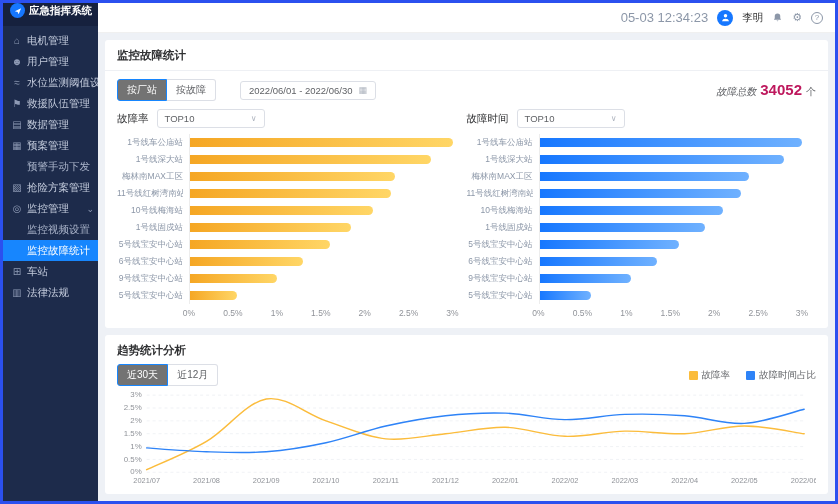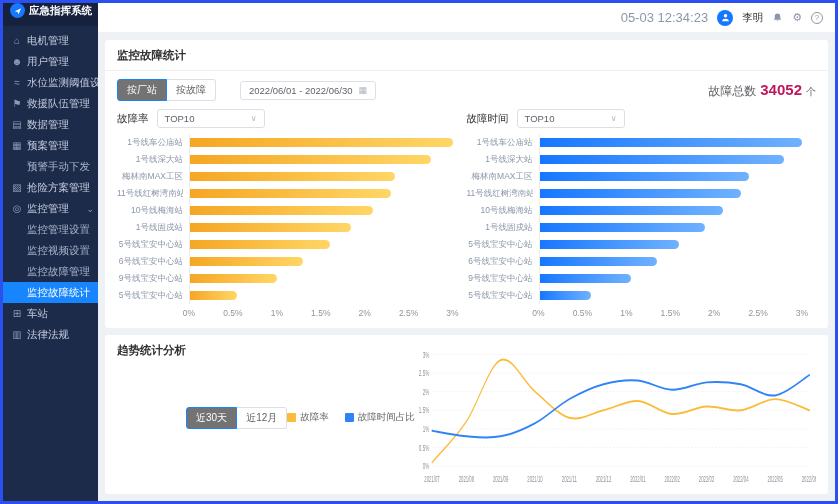--- a/index.html
+++ b/index.html
@@ -41,21 +41,21 @@
   .toggle-btn { font-size:10px; padding:3px 9px; border:1px solid #dcdfe6; background:#fff; color:#606266; cursor:pointer; }
   .toggle-btn:first-child { border-radius:3px 0 0 3px; }
   .toggle-btn:last-child { border-radius:0 3px 3px 0; border-left:none; }
   .toggle-btn.active { background:#737373; border-color:#1786fe; color:#fff; }
   .quick { display:flex; gap:16px; margin-left:28px; }
   .quick span { font-size:10px; color:#909399; cursor:pointer; }
   .quick span.active { color:#1786fe; }
   .date-box { margin-left:24px; display:flex; align-items:center; gap:6px; border:1px solid #dcdfe6; border-radius:3px; padding:3px 8px; font-size:9.5px; color:#606266; cursor:text; }
   .date-box .cal { color:#b0b6c0; font-size:9px; }
   .total-wrap { margin-left:auto; display:flex; align-items:baseline; gap:4px; }
-  .total-label { font-size:12px; color:#606266; }
+  .total-label { font-size:10px; color:#606266;font-style:italic; }
   .total-value { font-size:15px; font-weight:bold; color:#be185d; }
   .total-unit { font-size:10px; color:#606266; }
 
   
   .charts-row { display:flex; margin-top:8px; }
   .chart-col { flex:1; min-width:0; padding-right:14px; }
   .chart-head { display:flex; align-items:center; gap:8px; margin-bottom:6px; }
   .chart-head-label { font-size:10.5px; color:#303133; }
   .select-box { width:108px; border:1px solid #dcdfe6; border-radius:3px; padding:3px 7px; font-size:9.5px; color:#606266; display:flex; justify-content:space-between; align-items:center; cursor:pointer; }
   .select-box .caret { color:#b0b6c0; font-size:8px; }
@@ -64,21 +64,21 @@
   .bar-row { display:flex; align-items:center; height:17px; }
   .bar-label { width:66px; margin-right:6px; font-size:8.5px; color:#8c97a8; text-align:right; white-space:nowrap; overflow:hidden; flex-shrink:0; }
   .bar-track { flex:1; position:relative; height:9px; }
   .bar-fill { height:9px; border-radius:2px 9px 9px 2px; }
   .bar-axis { display:flex; margin-top:4px; }
   .bar-axis .spacer { width:72px; flex-shrink:0; }
   .axis-track { flex:1; position:relative; height:12px; }
   .axis-tick { position:absolute; transform:translateX(-50%); font-size:8.5px; color:#909399; white-space:nowrap; }
 
   
-  .trend-card { flex:1; display:flex; flex-direction:row; min-height:0; }
+  .trend-card { flex:1; display:flex; flex-direction:column; min-height:0; }
   .trend-toolbar { display:flex; align-items:center; margin-top:6px; }
   .legend { margin-left:auto; display:flex; gap:16px; align-items:center; }
   .legend-item { display:flex; align-items:center; gap:4px; font-size:9.5px; color:#606266; cursor:pointer; }
   .legend-swatch { width:9px; height:9px; border-radius:1px; display:inline-block; }
   .line-chart-wrap { flex:1; min-height:0; margin-top:4px; }
   .line-chart-wrap svg { display:block; }
 </style>
 </head>
 <body>
 
@@ -124,27 +124,21 @@
         <div class="menu-item">
           <span class="mi-icon">▧</span>
           <span class="mi-label">抢险方案管理</span>
         </div>
         <div class="menu-item">
           <span class="mi-icon">◎</span>
           <span class="mi-label">监控管理</span>
           <span class="mi-caret">⌄</span>
         </div>
         <div class="menu-item sub">
-          <span class="mi-label">监控管理设置</span>
-        </div>
-        <div class="menu-item sub">
           <span class="mi-label">监控视频设置</span>
-        </div>
-        <div class="menu-item sub">
-          <span class="mi-label">监控故障管理</span>
         </div>
         <div class="menu-item sub active">
           <span class="mi-label">监控故障统计</span>
         </div>
         <div class="menu-item">
           <span class="mi-icon">⊞</span>
           <span class="mi-label">车站</span>
         </div>
         <div class="menu-item">
           <span class="mi-icon">▥</span>

